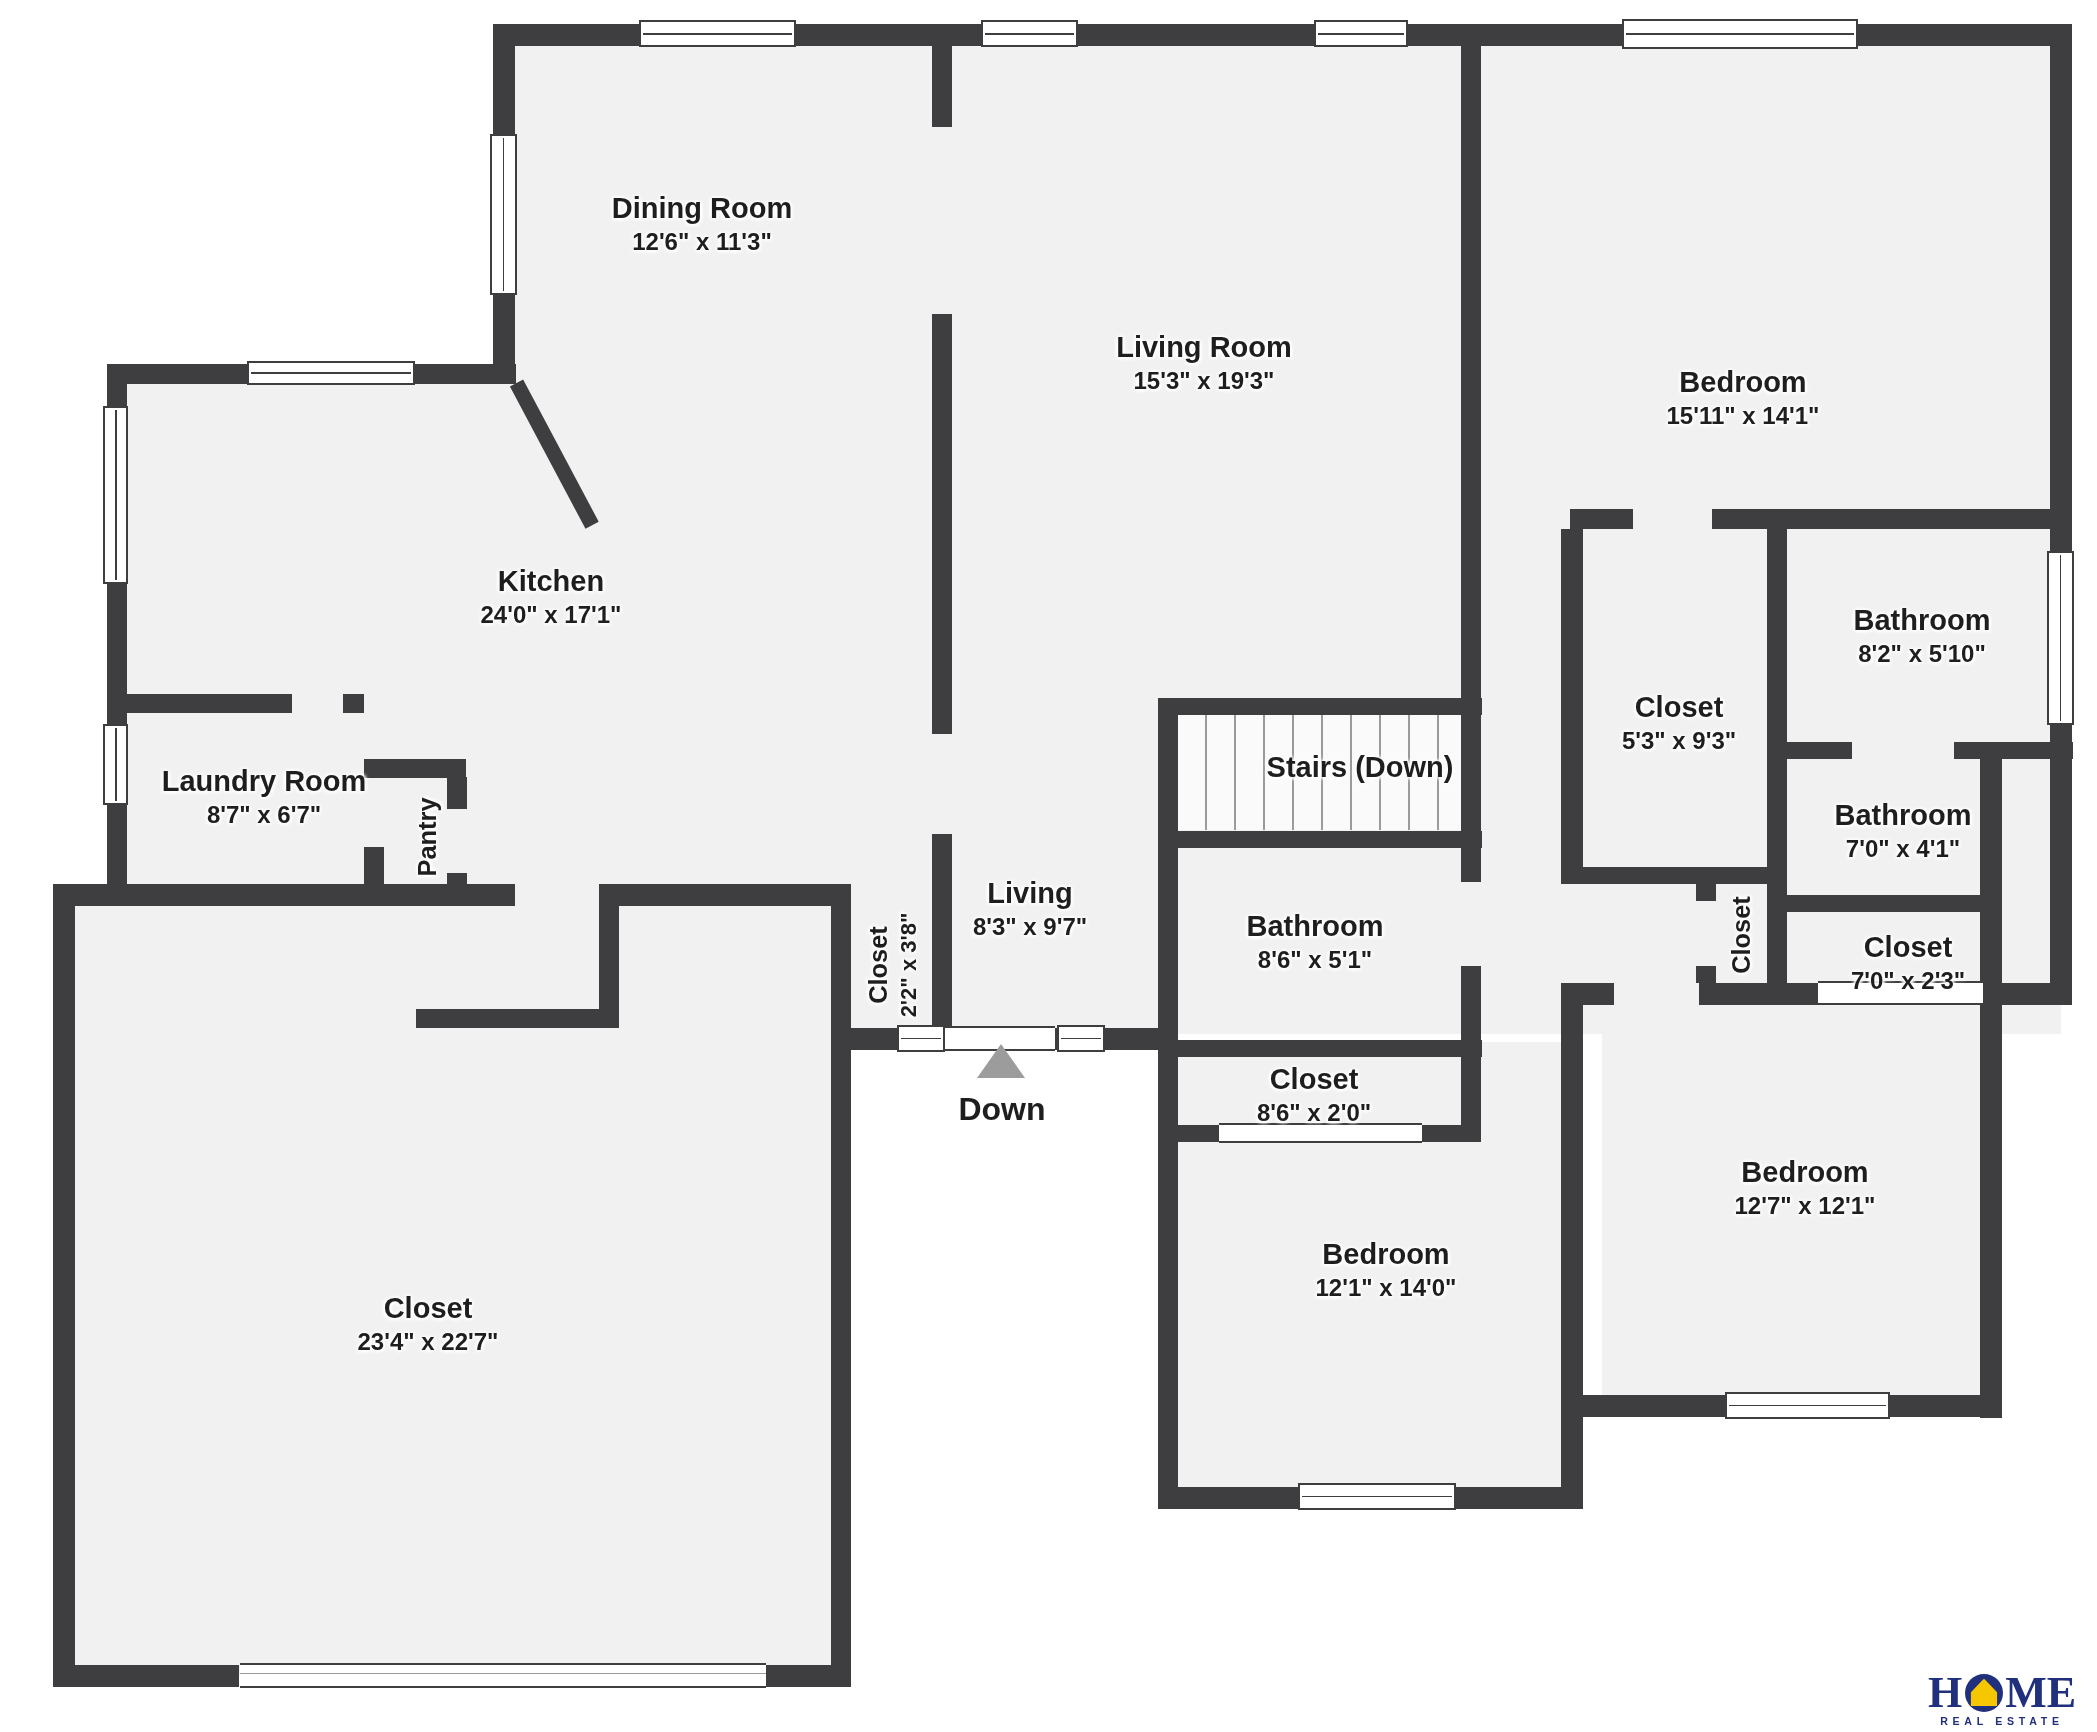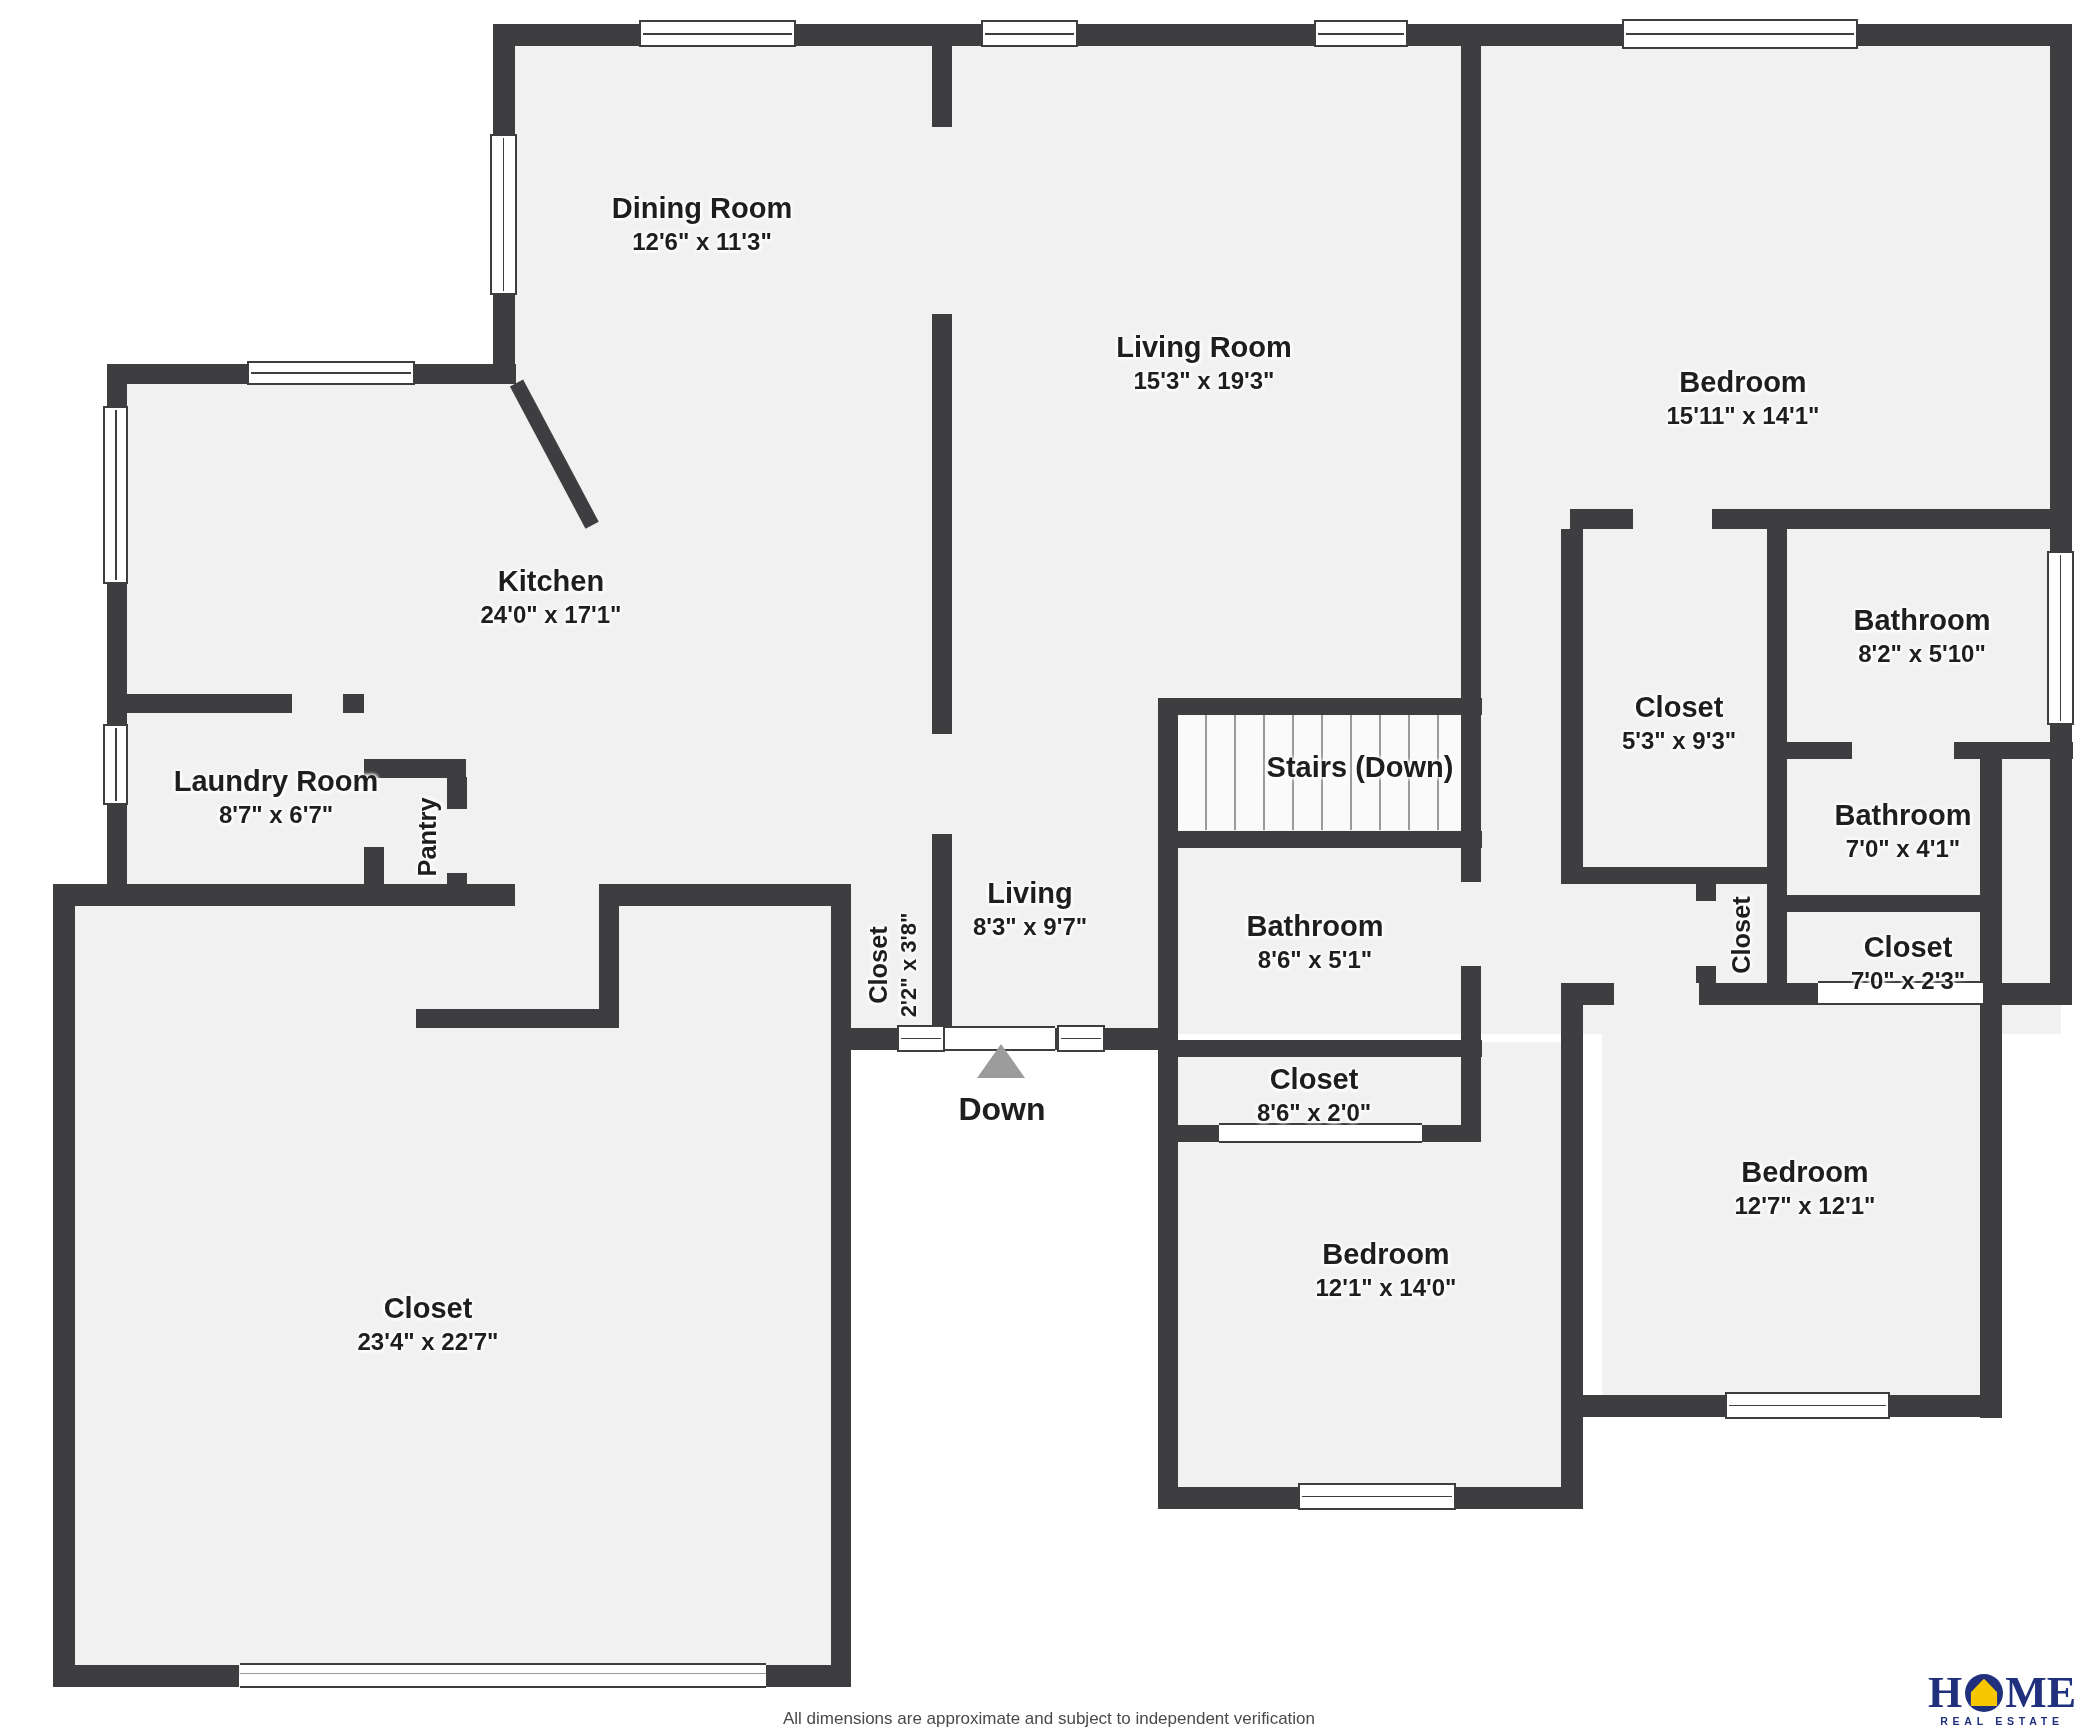--- a/index.html
+++ b/index.html
@@ -142,21 +142,21 @@
     <div class="d">15'3" x 19'3"</div>
   </div>
       <div class="rlabel" style="left: 1743px; top: 398px;">
     <div class="t">Bedroom</div>
     <div class="d">15'11" x 14'1"</div>
   </div>
       <div class="rlabel" style="left: 551px; top: 597px;">
     <div class="t">Kitchen</div>
     <div class="d">24'0" x 17'1"</div>
   </div>
-      <div class="rlabel" style="left: 276px; top: 797px;">
+      <div class="rlabel" style="left: 264px; top: 797px;">
     <div class="t">Laundry Room</div>
     <div class="d">8'7" x 6'7"</div>
   </div>
       <div class="rlabel v" style="left: 428px; top: 837px;">
     <div class="t">Pantry</div>
 
   </div>
       <div class="rlabel" style="left: 1679px; top: 723px;">
     <div class="t">Closet</div>
     <div class="d">5'3" x 9'3"</div>
@@ -208,21 +208,20 @@
       <div class="rlabel" style="left: 428px; top: 1324px;">
     <div class="t">Closet</div>
     <div class="d">23'4" x 22'7"</div>
   </div>
       <div class="rlabel entry" style="left: 1002px; top: 1109px;">
     <div class="t">Down</div>
 
   </div>
     </div>
 
-  <div class="footer">All dimensions are approximate and subject to independent verification</div>
 
   <div class="brand">
     <div class="brand-word">
       <span>H</span>
       <span class="brand-o">
         <svg width="38" height="38" viewBox="0 0 45 45">
           <path d="M22.5 7 L37 22 L37 37 L8 37 L8 22 Z" fill="#f6c700" stroke="#f6c700" stroke-width="2" stroke-linejoin="round"></path>
         </svg>
       </span>
       <span>ME</span>

